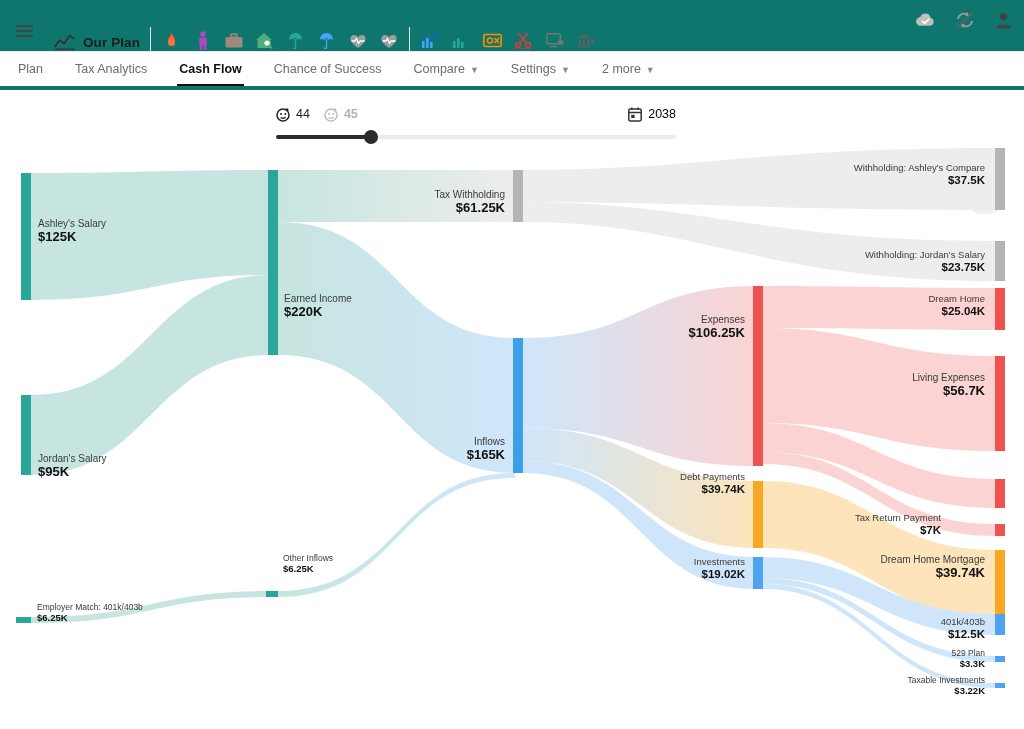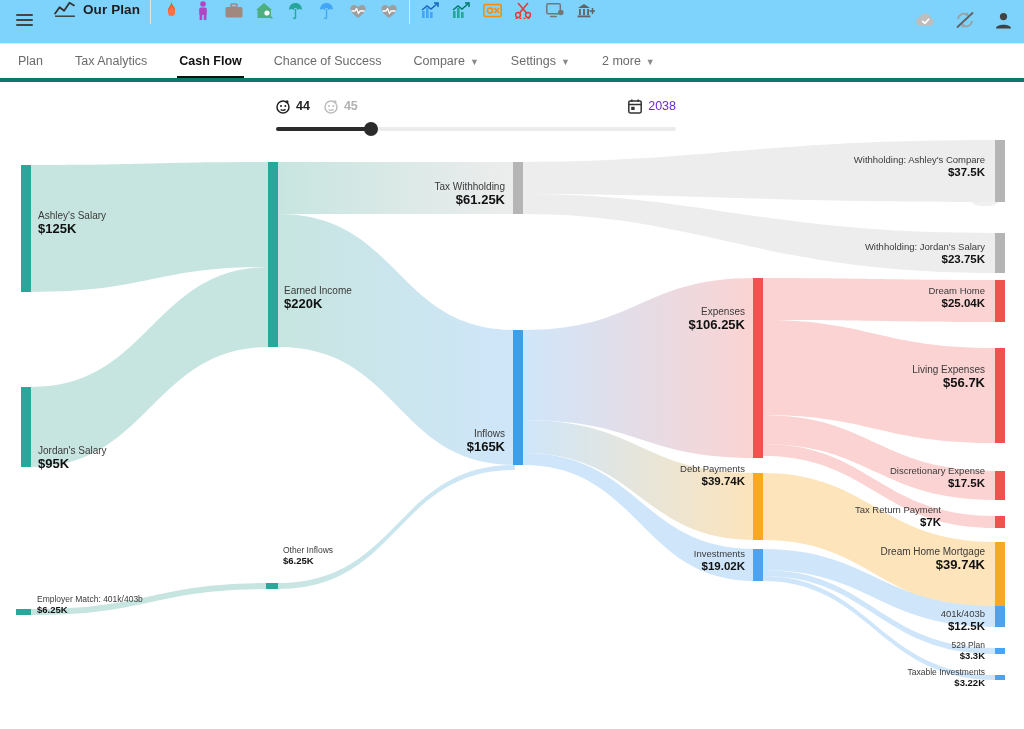--- a/index.html
+++ b/index.html
@@ -5,24 +5,24 @@
   * { box-sizing: border-box; margin: 0; padding: 0; }
   html, body {
     width: 1024px; height: 729px;
     background: #ffffff;
     font-family: "Liberation Sans", sans-serif;
     overflow: hidden;
   }
 
   
   .topbar {
-    height: 44px; width: 1024px;
-    display: flex; align-items: flex-start;
+    height: 52px; width: 1024px;
+    display: flex; align-items: flex-end;
     border-bottom: 1px solid #e8e8e8;
-    background: #7dd3fc;
+    background: #0f766e;
     position: relative;
   }
   .hamburger {
     width: 40px; height: 40px;
     display: flex; flex-direction: column; align-items: center; justify-content: center;
     gap: 3px; cursor: pointer; margin-left: 4px;
   }
   .hamburger span { display:block; width: 17px; height: 2px; background: #444; border-radius: 1px; }
 
   .brand { display: flex; align-items: center; gap: 7px; margin-left: 10px; }
@@ -64,24 +64,24 @@
     content: ""; position: absolute; left: 14px; right: 14px; bottom: 0;
     height: 2.5px; background: #111;
   }
   .caret { font-size: 9px; color: #8a8a8a; position: relative; top: 1px; }
 
   
   .controls { position: relative; width: 1024px; height: 58px; }
   .slider-wrap { position: absolute; left: 276px; top: 14px; width: 400px; }
   .slider-head { display: flex; align-items: center; height: 20px; }
   .age-item { display: flex; align-items: center; gap: 5px; margin-right: 14px; }
-  .age-num { font-size: 12.5px; font-weight: bold; color: #222; }
+  .age-num { font-size: 12.5px; font-weight: normal; color: #222; }
   .age-num.dim { color: #b2b2b2; font-weight: bold; }
   .year-item { display: flex; align-items: center; gap: 6px; margin-left: auto; }
-  .year-num { font-size: 12.5px; color: #6d28d9; }
+  .year-num { font-size: 12.5px; color: #000000; }
   .slider-track {
     position: relative; margin-top: 11px; height: 4px;
     background: #ececec; border-radius: 2px; width: 400px;
   }
   .slider-fill { position:absolute; left:0; top:0; height:4px; width: 96px; background:#2b2b2b; border-radius:2px;}
   .slider-thumb {
     position: absolute; left: 88px; top: -5px;
     width: 14px; height: 14px; border-radius: 50%;
     background: #2b2b2b; cursor: pointer;
   }
@@ -483,24 +483,20 @@
   <div class="lbl right" style="left:820px; width:165px; top:145px;">
     <div class="t">Dream Home</div>
     <div class="v">$25.04K</div>
   </div>
 
   <div class="lbl right big" style="left:820px; width:165px; top:224px;">
     <div class="t">Living Expenses</div>
     <div class="v">$56.7K</div>
   </div>
 
-  <div class="lbl right" style="left:810px; width:175px; top:325px;">
-    <div class="t">Discretionary Expense</div>
-    <div class="v">$17.5K</div>
-  </div>
 
   <div class="lbl right" style="left:766px; width:175px; top:364px;">
     <div class="t">Tax Return Payment</div>
     <div class="v">$7K</div>
   </div>
 
   <div class="lbl right big" style="left:810px; width:175px; top:406px;">
     <div class="t">Dream Home Mortgage</div>
     <div class="v">$39.74K</div>
   </div>

